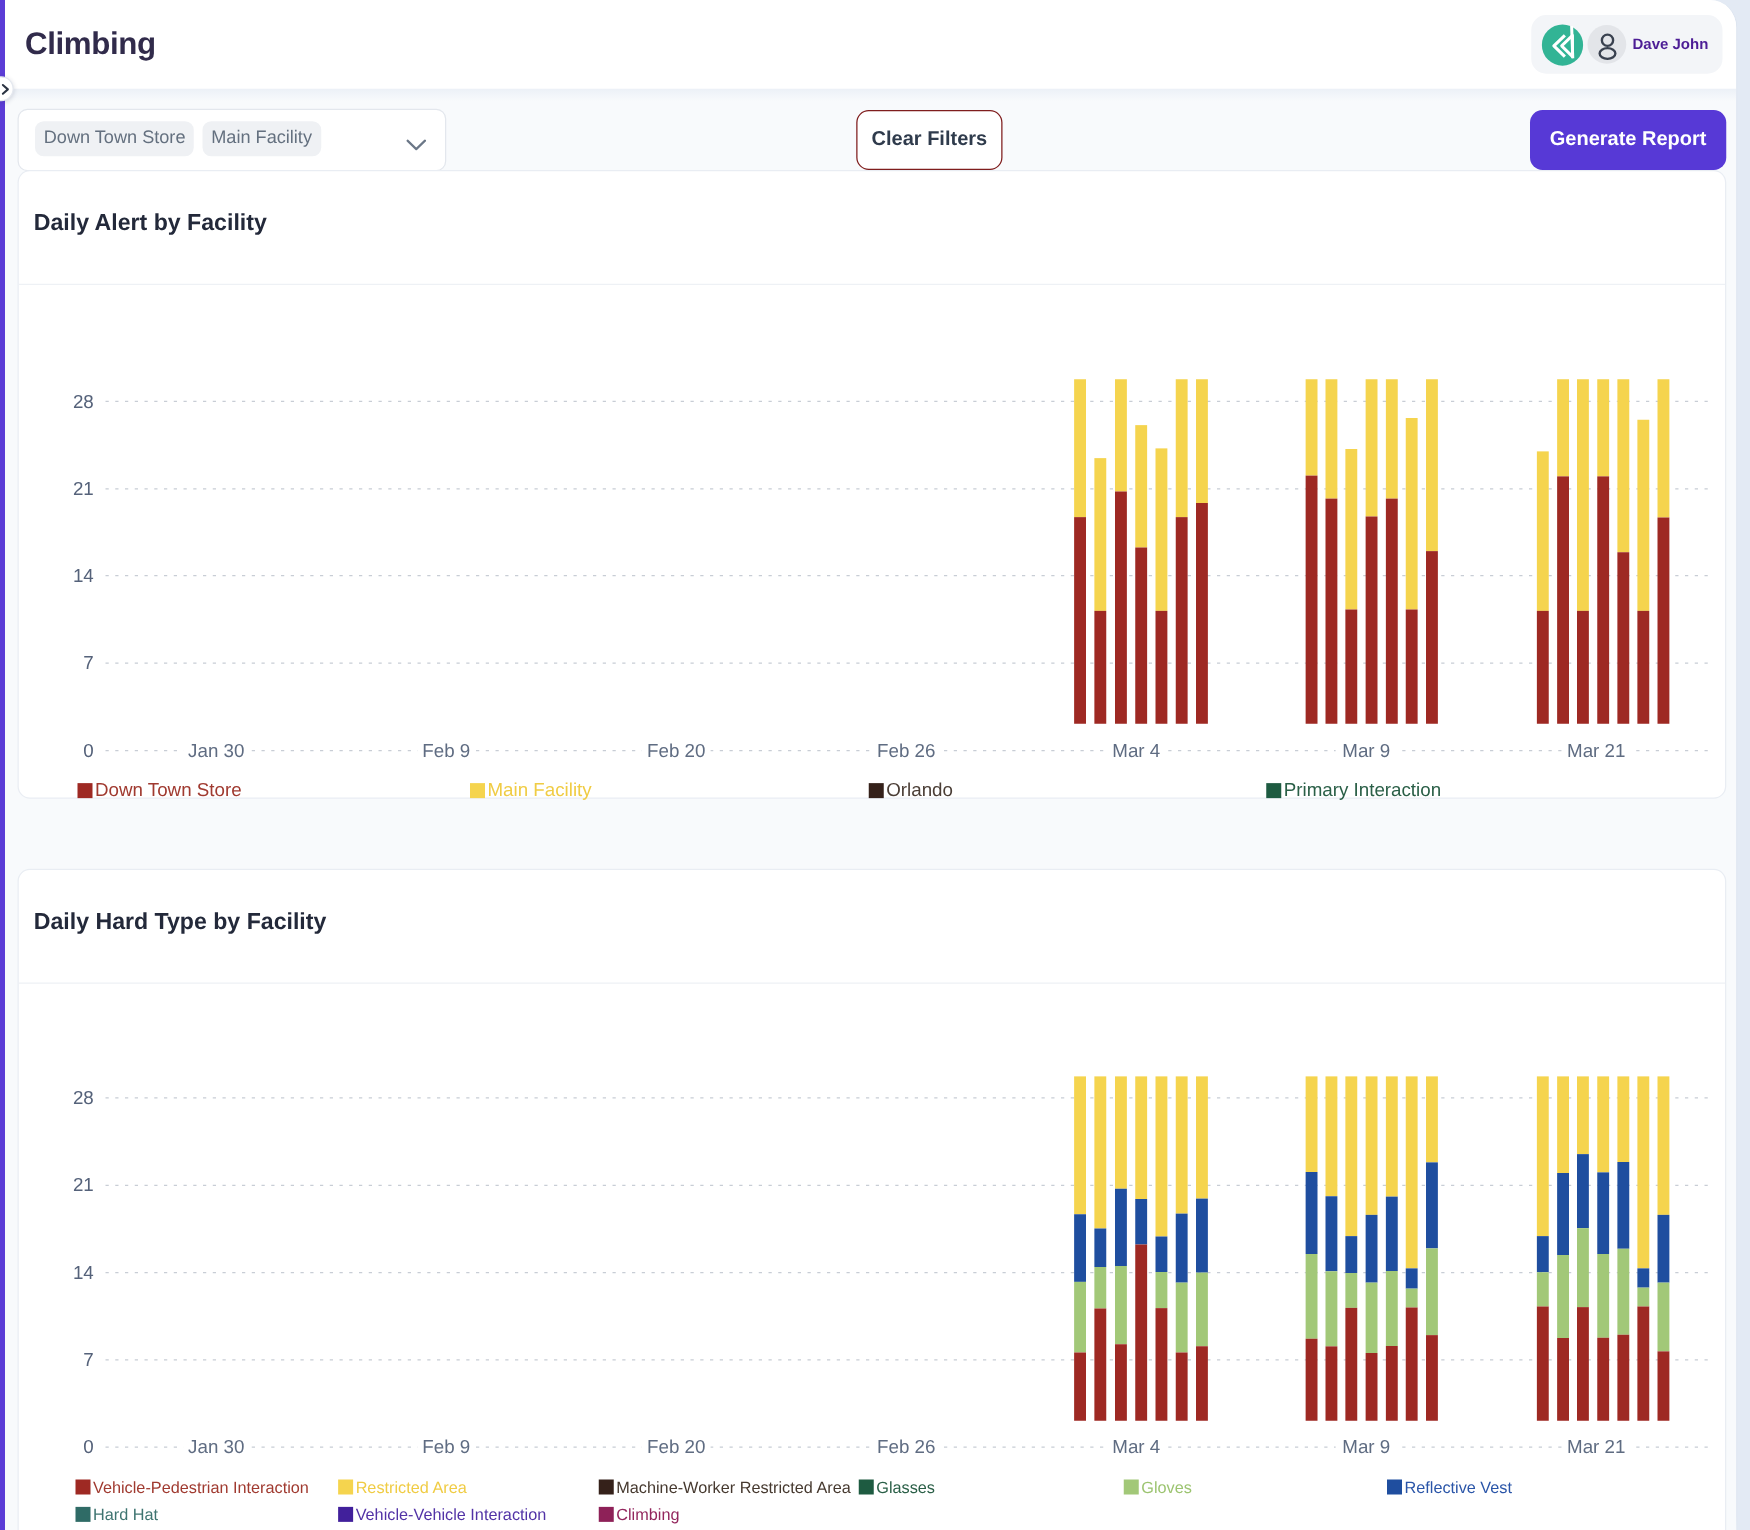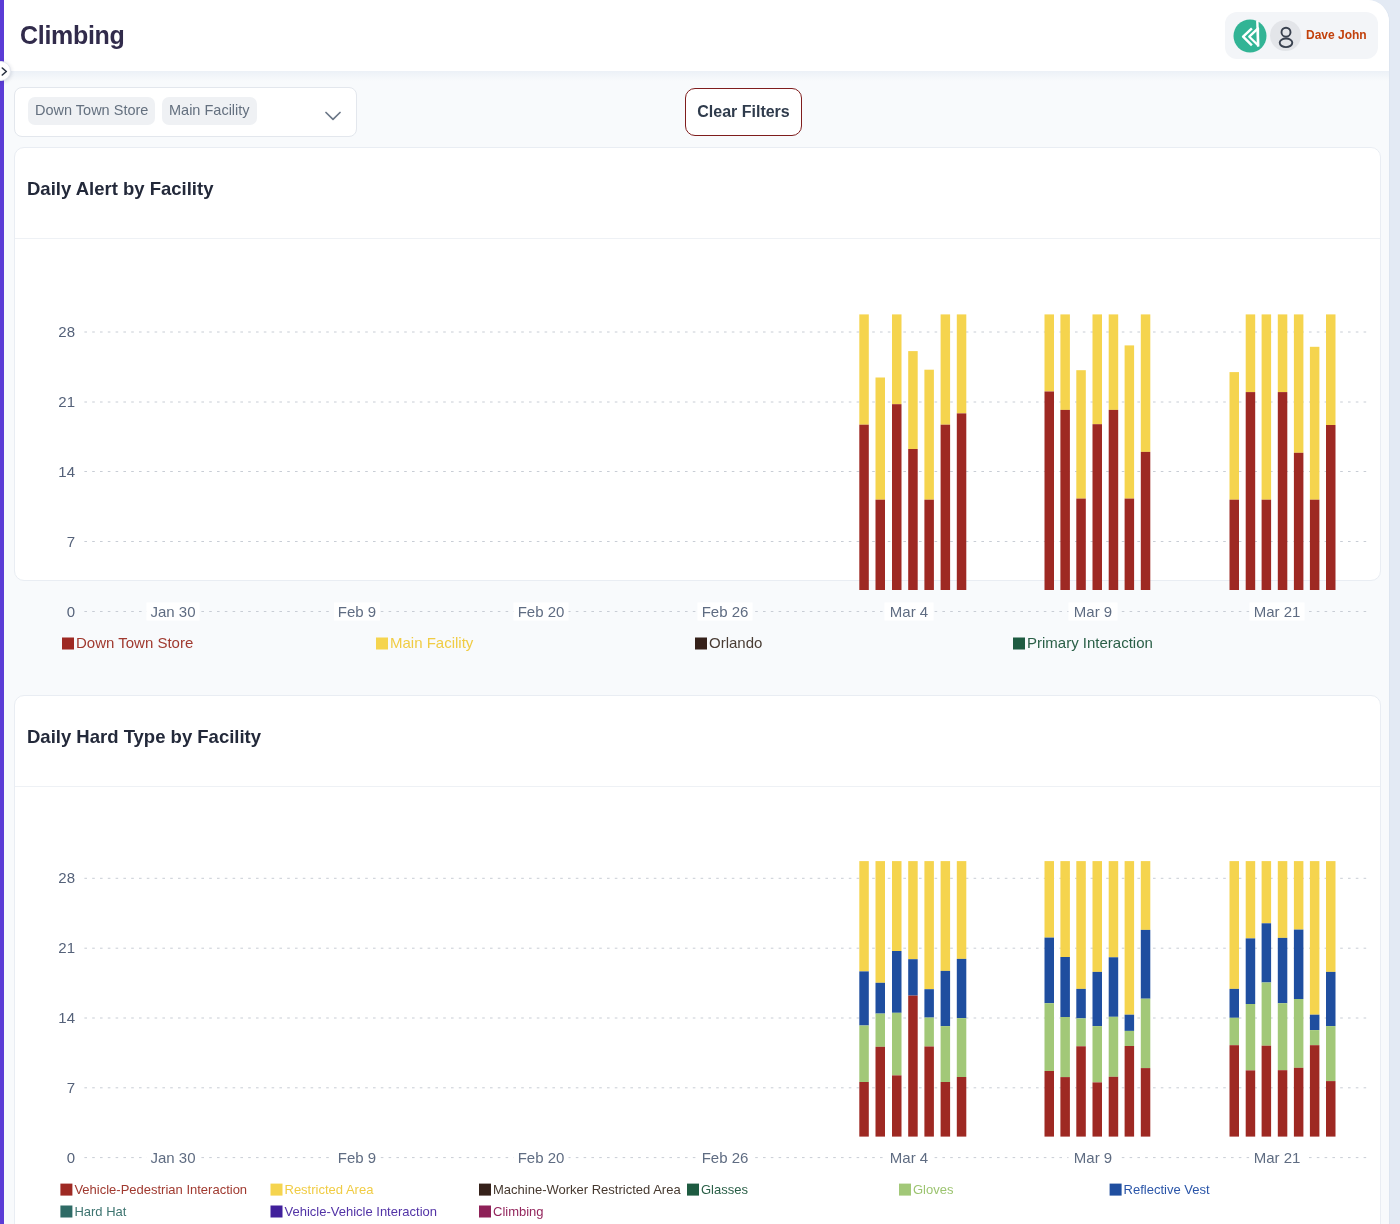--- a/index.html
+++ b/index.html
@@ -5,21 +5,21 @@
 html,body { width:1400px; height:1224px; overflow:hidden; }
 body { background:#E3EAF4; font-family:"Liberation Sans", sans-serif; position:relative; }
 svg { font-family:"Liberation Sans", sans-serif; }
 .panel { position:absolute; left:4px; top:0; width:1386px; height:1224px; background:#F8FAFC;
   border-top-right-radius:22px; border-right:1px solid #DDE5F0; overflow:hidden; }
 .header { position:absolute; left:0; top:0; width:100%; height:71px; background:#fff; }
 .hshadow { position:absolute; left:0; top:71px; width:100%; height:10px;
   background:linear-gradient(rgba(226,233,243,0.55), rgba(248,250,252,0)); }
 .title { position:absolute; left:16px; top:21px; font-size:25px; font-weight:700; color:#312B4B; letter-spacing:-0.3px; }
 .chip { position:absolute; left:1221px; top:12px; width:153px; height:47px; background:#F3F5F8; border-radius:12px; }
-.chipname { position:absolute; left:81px; top:0; height:47px; line-height:47px; font-size:12px; font-weight:600; color:#c2410c; }
+.chipname { position:absolute; left:81px; top:0; height:47px; line-height:47px; font-size:12px; font-weight:600; color:#4c1d95; }
 .avatar { position:absolute; left:44.5px; top:7.8px; width:31.5px; height:31.5px; border-radius:50%; background:#E3E5E9; }
 .sidebar { position:absolute; left:0; top:0; width:4px; height:1224px; background:#5B3CD6; z-index:40; }
 .toggle { position:absolute; left:-9px; top:60.5px; width:20px; height:20px; border-radius:50%;
   background:#fff; border:1px solid #E4E8EF; box-shadow:0 1px 4px rgba(30,40,70,.18); z-index:50; }
 .selbox { position:absolute; left:10px; top:87px; width:343px; height:50px; background:#fff;
   border:1px solid #E3E7ED; border-radius:8px; }
 .pill { position:absolute; top:9px; height:27.5px; line-height:27.5px; padding:0 7px; background:#EFF1F4;
   border-radius:7px; font-size:14.5px; color:#64707F; }
 .datebox { position:absolute; left:366px; top:87px; width:302px; height:50px; background:#fff;
   border:1px solid #E3E7ED; border-radius:8px; font-size:14.5px; color:#3C4654; }
@@ -54,22 +54,23 @@
   </div>
 
   <div class="selbox">
     <div class="pill" style="left:13px;">Down Town Store</div>
     <div class="pill" style="left:147px;">Main Facility</div>
     <svg width="16" height="14" viewBox="0 0 16 14" style="position:absolute;right:15.5px;top:21px">
       <path d="M1 3.5 L8 10.3 L15 3.5" fill="none" stroke="#6B7787" stroke-width="1.7" stroke-linecap="round" stroke-linejoin="round"></path>
     </svg>
   </div>
   <div class="btn-clear">Clear Filters</div>
-
-  <div class="card" style="top:147px;height:434px;">
+  <div class="btn-gen">Generate Report</div>
+
+  <div class="card" style="top:136px;height:503px;">
     <h2>Daily Alert by Facility</h2>
     <div class="carddiv"></div>
     <svg width="1367" height="527" viewBox="0 0 1367 527" style="position:absolute;left:0;top:0">
 <line x1="69.4" y1="184" x2="1356" y2="184" stroke="#C8CDD5" stroke-width="1" stroke-dasharray="2.6 5.2"></line>
 <line x1="69.4" y1="254" x2="1356" y2="254" stroke="#C8CDD5" stroke-width="1" stroke-dasharray="2.6 5.2"></line>
 <line x1="69.4" y1="323.5" x2="1356" y2="323.5" stroke="#C8CDD5" stroke-width="1" stroke-dasharray="2.6 5.2"></line>
 <line x1="69.4" y1="393.5" x2="1356" y2="393.5" stroke="#C8CDD5" stroke-width="1" stroke-dasharray="2.6 5.2"></line>
 <line x1="69.4" y1="463.5" x2="1356" y2="463.5" stroke="#C8CDD5" stroke-width="1" stroke-dasharray="2.6 5.2"></line>
 <text x="60" y="189" font-size="15" fill="#55627A" text-anchor="end">28</text>
 <text x="60" y="259" font-size="15" fill="#55627A" text-anchor="end">21</text>

